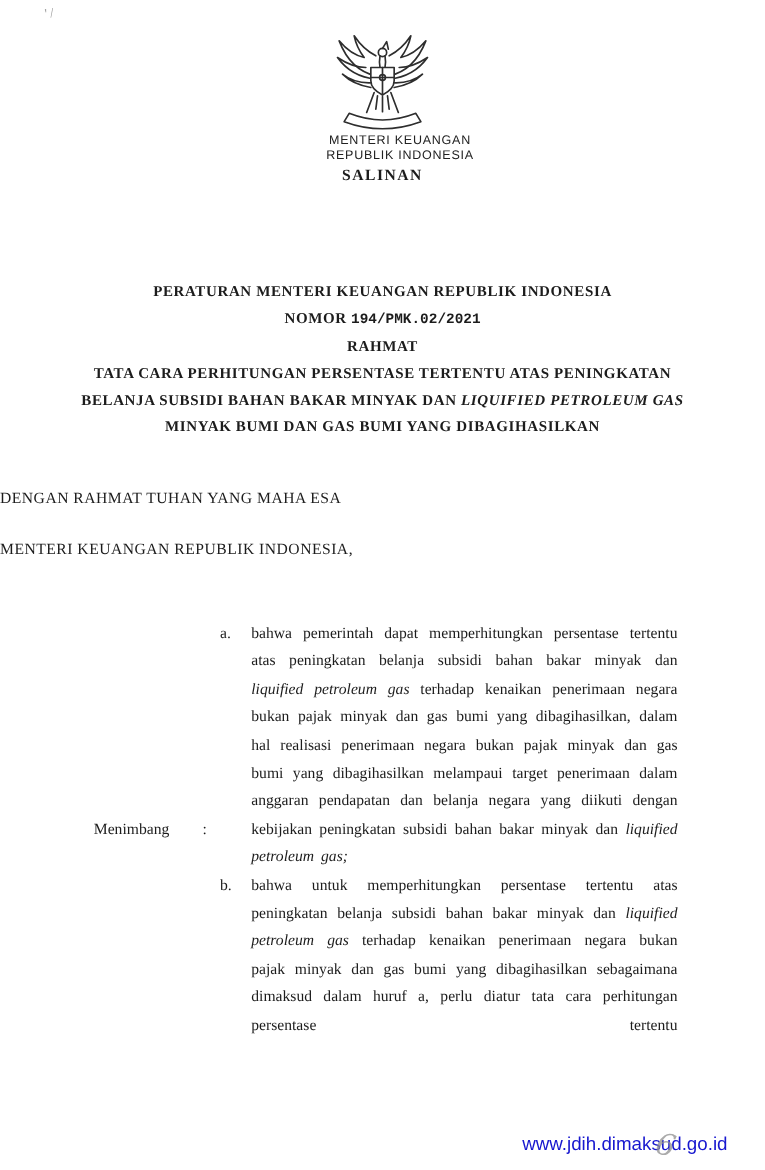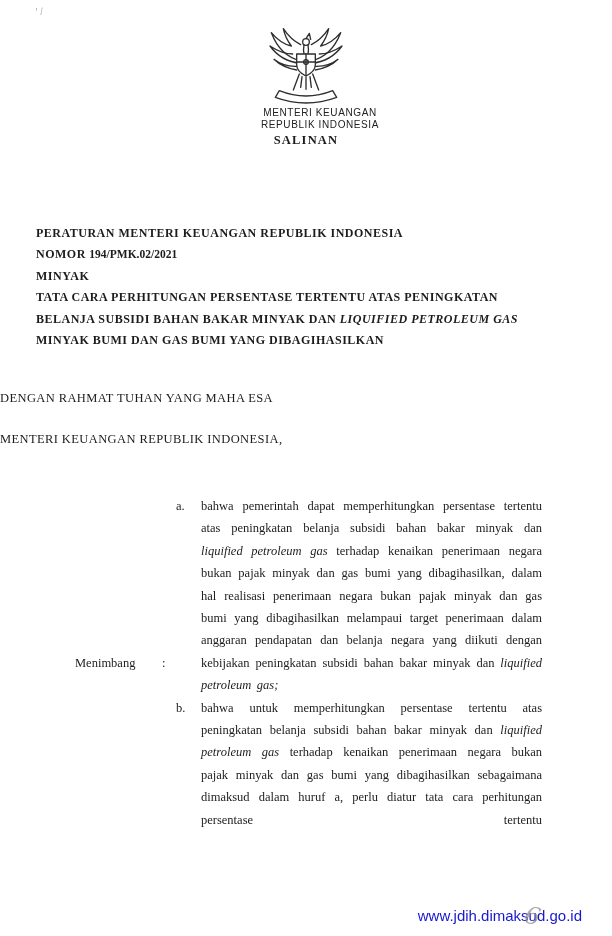--- a/index.html
+++ b/index.html
@@ -30,26 +30,26 @@
     font-size:10px; line-height:11.5px; letter-spacing:0.6px;
     color:#222;
     margin-left:28px;
   }
   .salinan {
     margin-top:3px;
     font-weight:bold; font-size:12.5px; letter-spacing:1.2px;
   }
   .title-block {
     position:absolute; top:223px; left:36px; right:36px;
-    text-align:left;
+    text-align:center;
     font-weight:bold; font-size:12px; line-height:21.4px;
     letter-spacing:0.5px;
   }
   .mono {
-    font-family:Liberation Serif, serif;
+    font-family:Liberation Mono, monospace;
     font-size:11.5px; font-weight:600; letter-spacing:0;
   }
   .preamble-1, .preamble-2 {
     position:absolute; left:0; right:0; text-align:left;
     font-size:12.5px; letter-spacing:0.4px;
   }
   .preamble-1 { top:391px; }
   .preamble-2 { top:432px; }
   .menimbang {
     position:absolute; top:495px; left:75px; width:467px;
@@ -116,21 +116,21 @@
     <div class="ministry-line">REPUBLIK INDONESIA</div>
     <div class="salinan">SALINAN</div>
   </div>
 
   <div class="title-block">
     <div>PERATURAN MENTERI KEUANGAN REPUBLIK INDONESIA</div>
     <div>
       <span>NOMOR</span>
       <span class="mono">194/PMK.02/2021</span>
     </div>
-    <div>MINYAK</div>
+    <div>RAHMAT</div>
     <div><span>TATA CARA PERHITUNGAN PERSENTASE TERTENTU ATAS PENINGKATAN</span></div>
     <div><span>BELANJA SUBSIDI BAHAN BAKAR MINYAK DAN </span><span class="it">LIQUIFIED PETROLEUM GAS</span></div>
     <div><span>MINYAK BUMI DAN GAS BUMI YANG DIBAGIHASILKAN</span></div>
   </div>
 
   <div class="preamble-1">DENGAN RAHMAT TUHAN YANG MAHA ESA</div>
   <div class="preamble-2">MENTERI KEUANGAN REPUBLIK INDONESIA,</div>
 
   <div class="menimbang">
     <div class="m-label">Menimbang</div>

